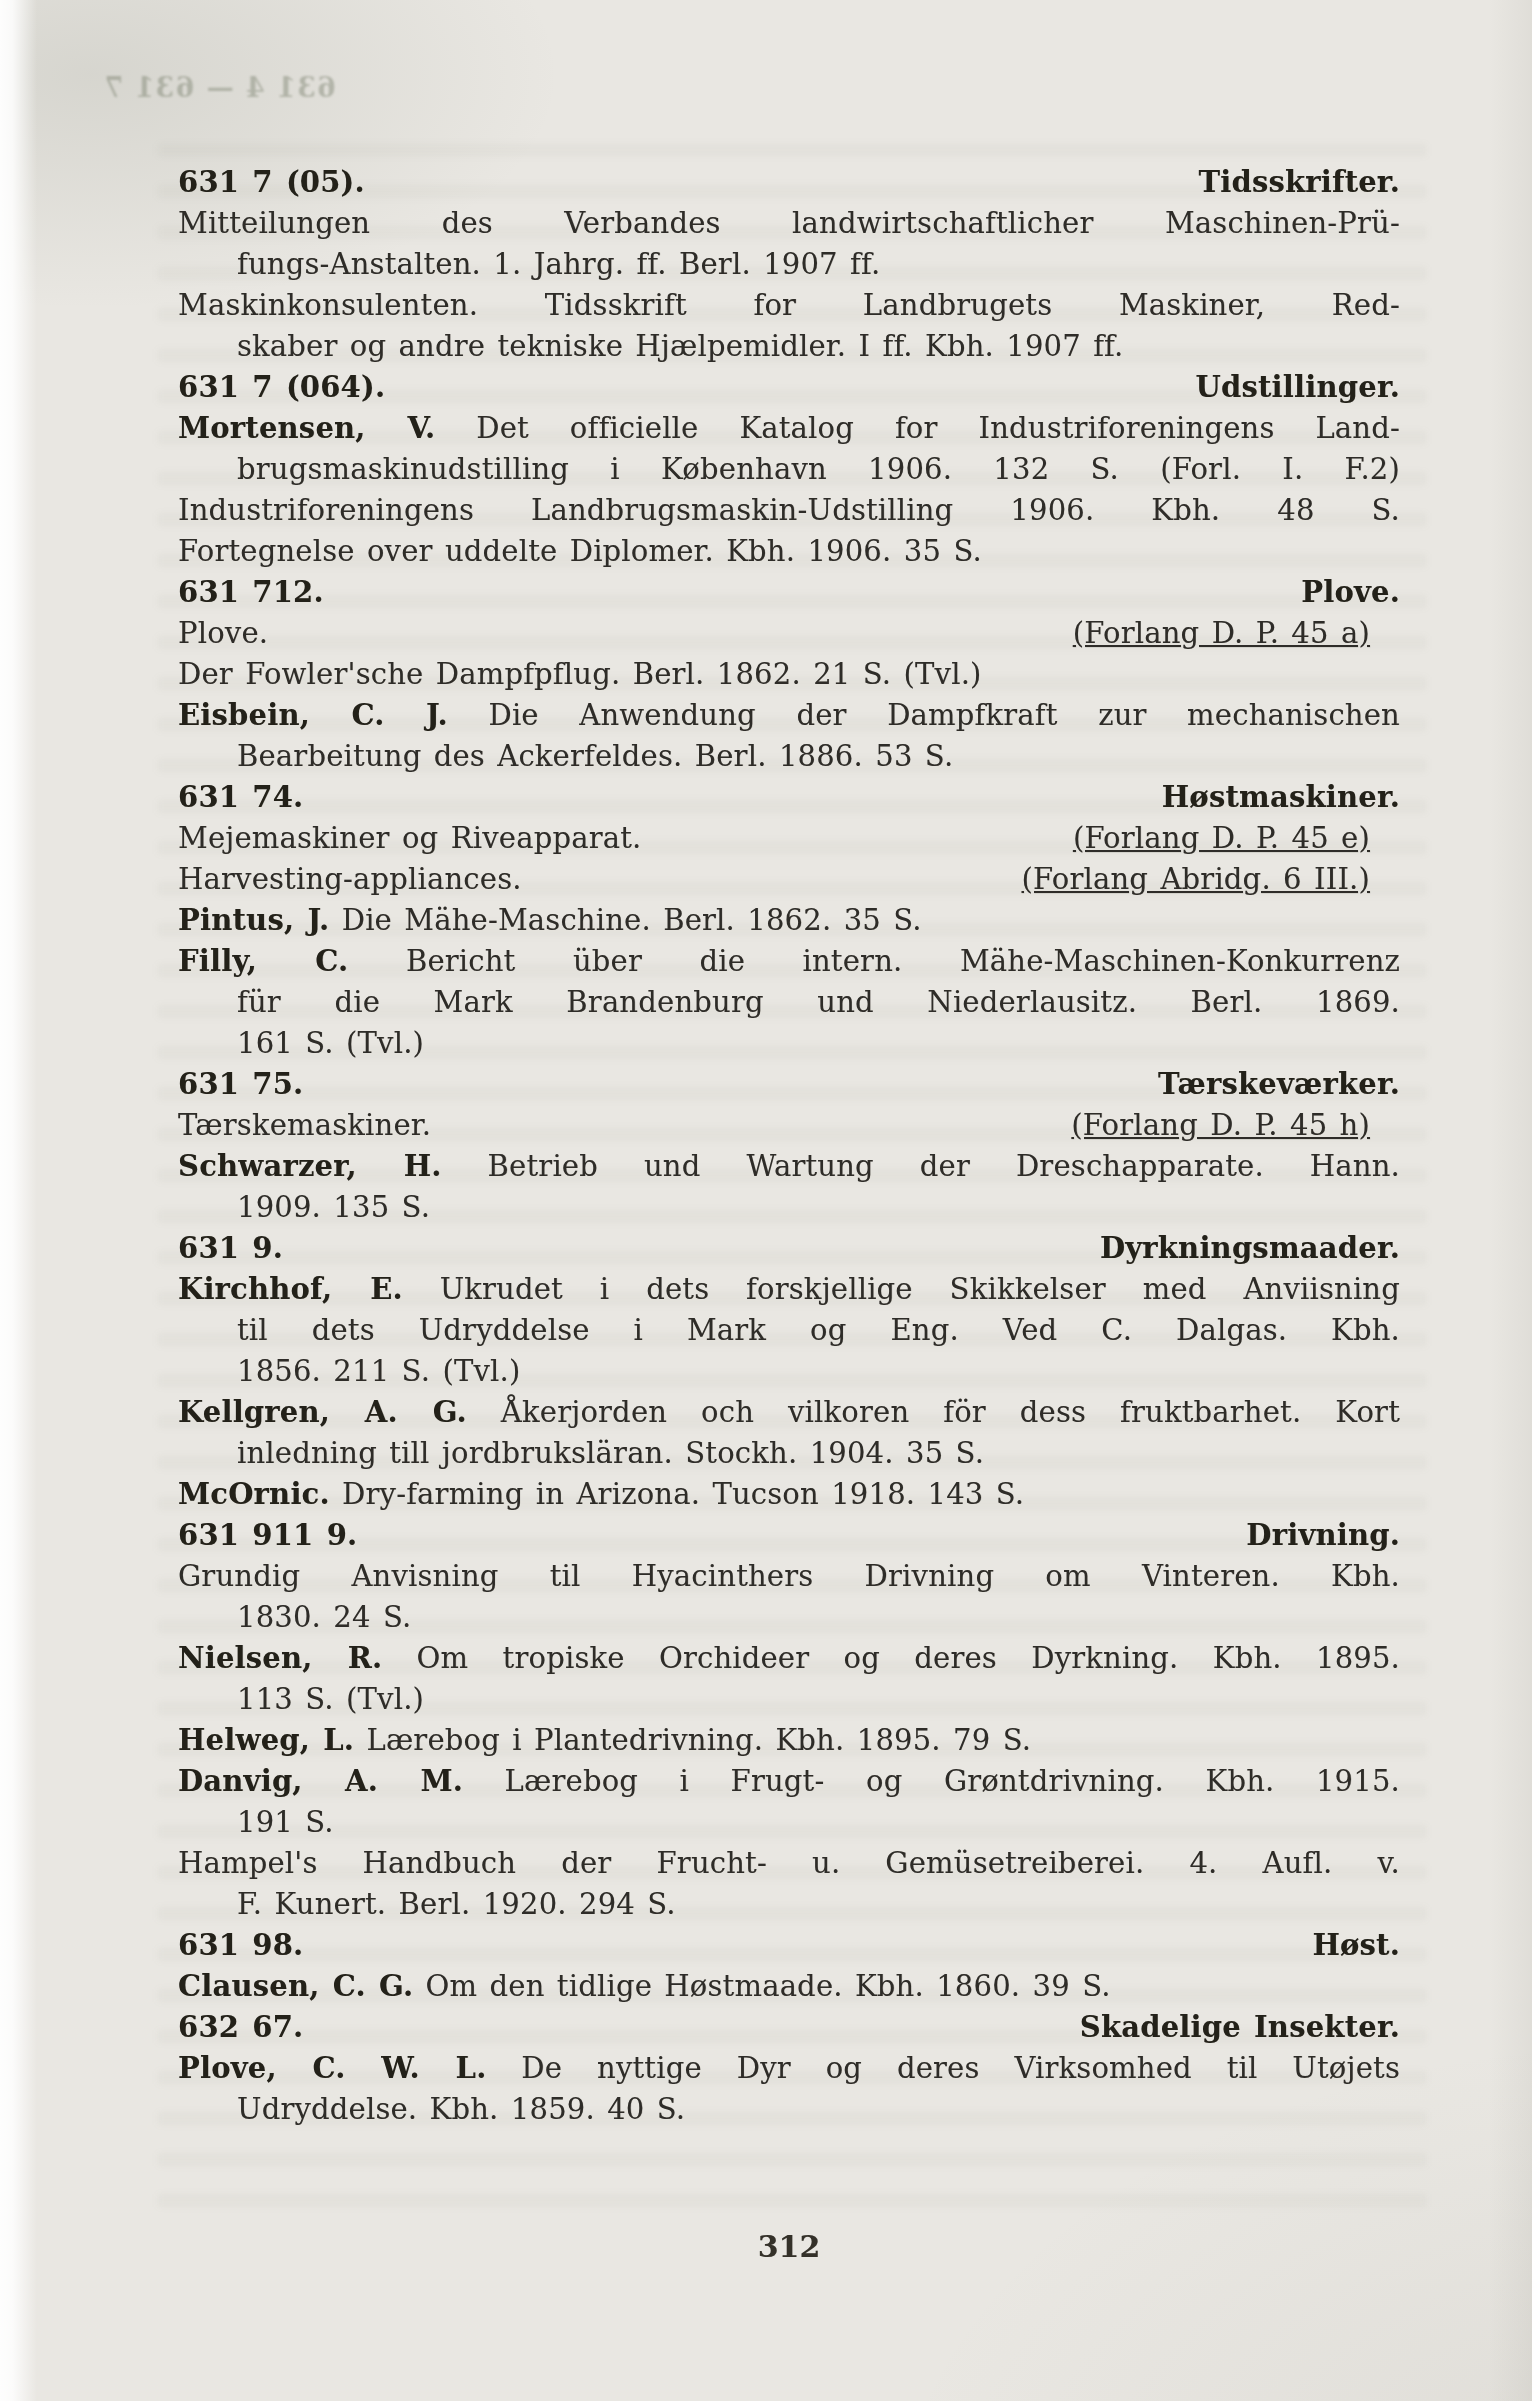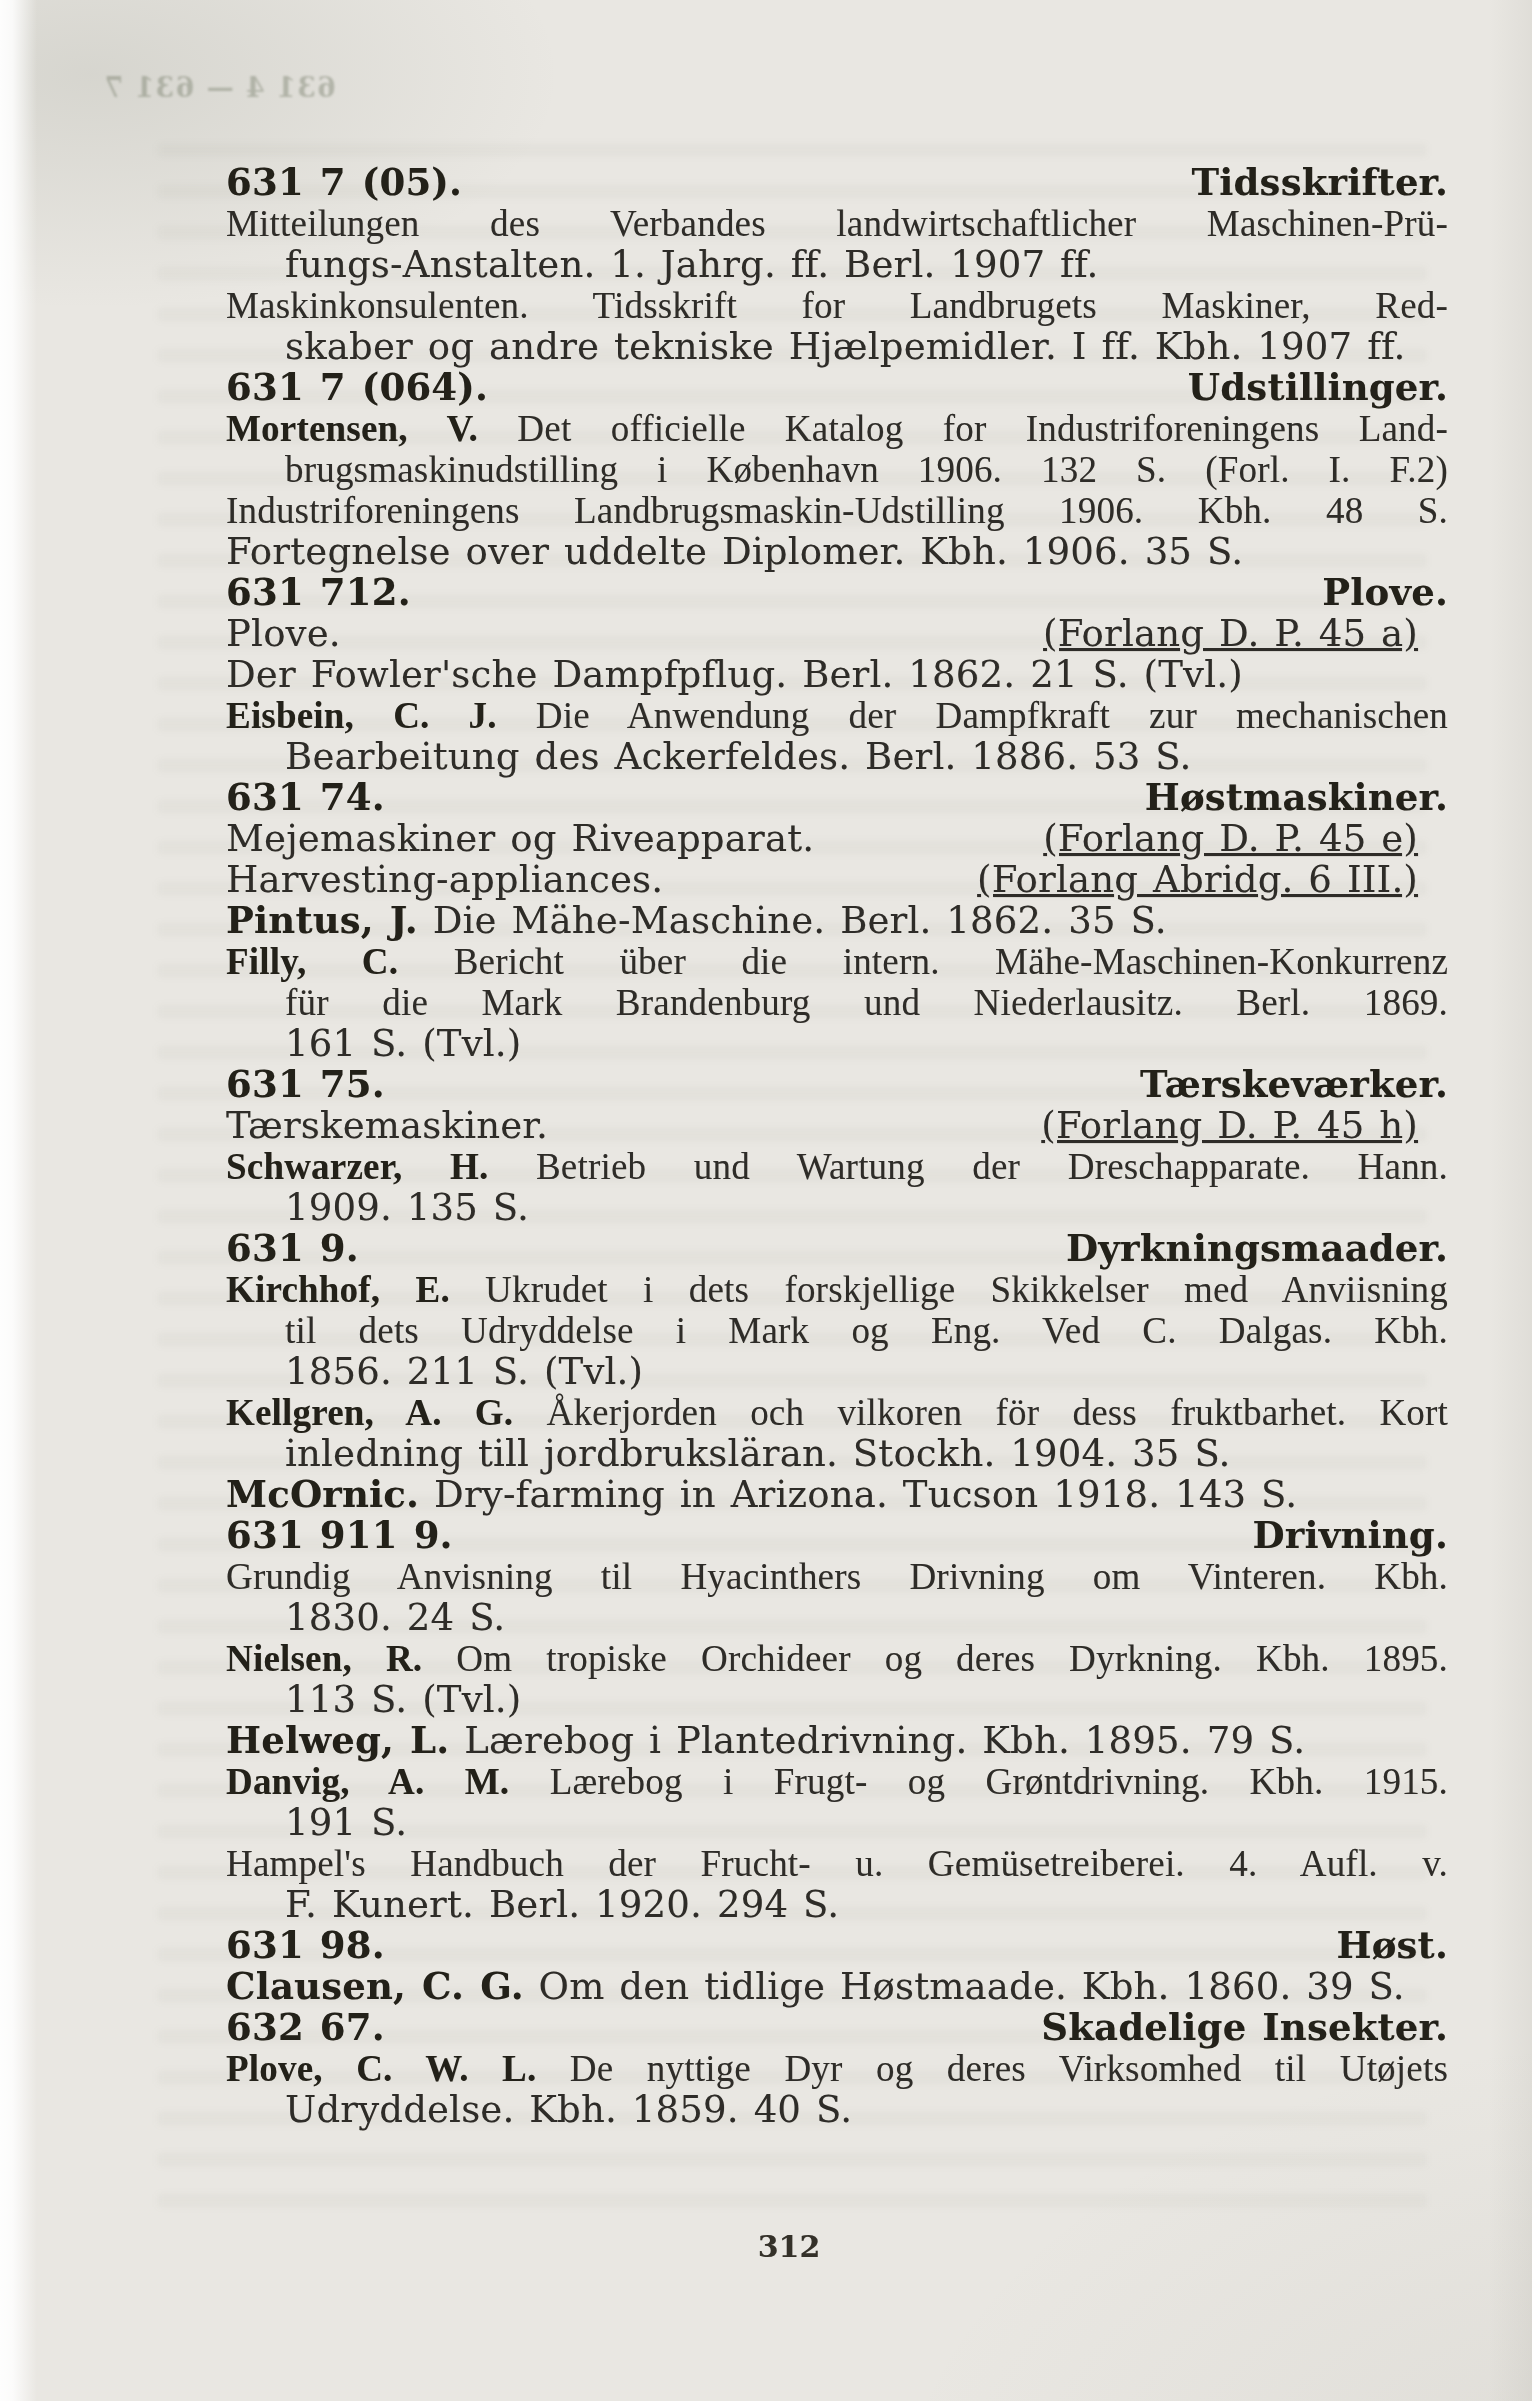--- a/index.html
+++ b/index.html
@@ -28,34 +28,33 @@
   .ghost-header{
     position:absolute;left:103px;top:72px;
     font-weight:700;font-size:27px;letter-spacing:1.4px;
     color:rgba(104,112,92,0.38);
     transform:scaleX(-1);
     filter:blur(1.2px);
     white-space:nowrap;
   }
   .content{
     position:absolute;left:178px;top:162px;width:1222px;
-    font-size:37px;line-height:41px;
+    font-size:29px;line-height:41px;
     letter-spacing:0.2px;word-spacing:2.9px;
     text-shadow:0.3px 0.4px 0.3px rgba(86,80,70,0.30);
-    margin-left:48px;
   }
   .sec-head{
     display:flex;justify-content:space-between;align-items:baseline;
     font-weight:700;color:#232119;
     height:41px;white-space:nowrap;
   }
   .line{min-height:41px;}
   .line .lt b{color:#232119;}
   .ind{padding-left:59px;}
-  .just{text-align:justify;text-align-last:justify;font-family:Liberation Serif, serif;}
+  .just{text-align:justify;text-align-last:justify;}
   .split{display:flex;justify-content:space-between;align-items:baseline;white-space:nowrap;}
   .split .rt{padding-right:30px;text-decoration:underline;}
   .page-number{
     position:absolute;left:178px;top:2229px;width:1222px;
     text-align:center;font-size:30px;color:#343129;
     text-shadow:0.3px 0.4px 0.3px rgba(86,80,70,0.30);
     font-weight:bold;
   }
 </style>
 </head>

